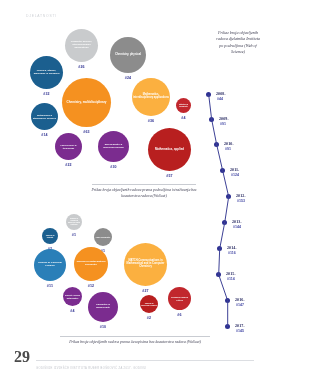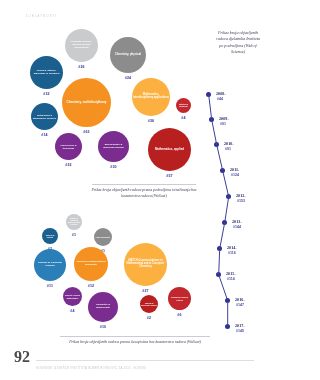--- a/index.html
+++ b/index.html
@@ -235,17 +235,17 @@
 
     <div class="tl-dot" style="left:29px;top:236px;"></div>
     <div class="tl-year" style="left:39px;top:235px;">2017.</div>
     <div class="tl-cnt" style="left:40px;top:241px;">#145</div>
 
     <svg width="72" height="250" style="position:absolute;left:0;top:0;pointer-events:none;">
       <polyline points="12.7,6.7 15.7,31.7 20.7,56.7 26.7,82.7 32.7,108.7 28.7,134.7 23.7,160.7 22.7,186.7 31.7,212.7 31.7,238.7" fill="none" stroke="#3d4196" stroke-width="1"></polyline>
     </svg>
   </div>
 
-  <div class="pageno">92</div>
+  <div class="pageno">29</div>
   <div class="footline"></div>
   <div class="foottxt">GODIŠNJE IZVJEŠĆE INSTITUTA RUĐER BOŠKOVIĆ ZA 2017. GODINU</div>
 
 </div>
 
 </body></html>

